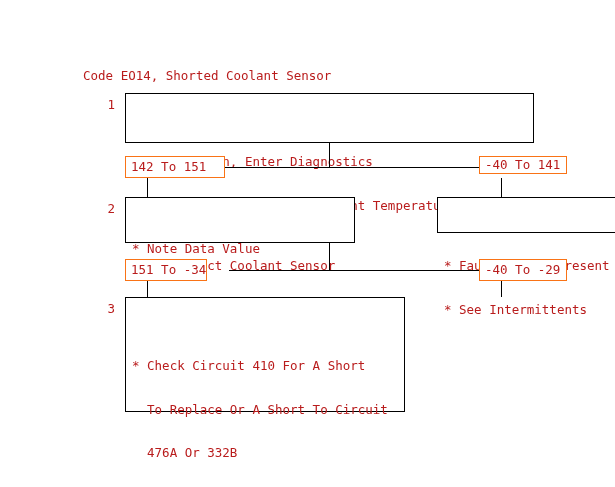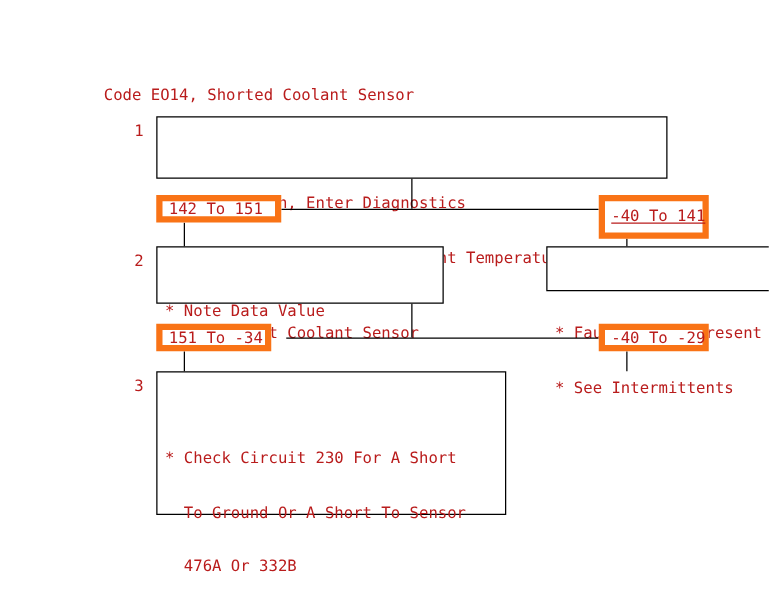--- a/index.html
+++ b/index.html
@@ -35,21 +35,21 @@
     border: 1px solid #000000;
     background: #ffffff;
     box-sizing: border-box;
     font-size: 12.5px;
     line-height: 14.5px;
     white-space: pre;
     padding: 3px 5px 3px 6px;
   }
   .range-box {
     position: absolute;
-    border: 5px solid #f97316;
+    border: 1px solid #f97316;
     background: #ffffff;
     box-sizing: border-box;
     font-size: 12.5px;
     line-height: 14.5px;
     white-space: pre;
     display: flex;
     align-items: center;
     padding-left: 5px;
     z-index: 3;
   }
@@ -101,21 +101,21 @@
       <span class="bline">* Note Data Value</span>
     </span>
   </div>
 
   <div class="vline" style="left:282px; top:143px; height:24px;"></div>
 
   <div class="hline" style="left:178px; top:167px; width:254px;"></div>
 
   <div class="range-box" id="tier1-left" style="left:78px; top:156px; width:100px; height:22px;">142 To 151</div>
 
-  <div class="range-box" id="tier1-right" style="left:432px; top:156px; width:88px; height:35px;text-decoration:underline;">-40 To 141</div>
+  <div class="range-box" id="tier1-right" style="left:432px; top:156px; width:88px; height:18px;">-40 To 141</div>
 
   <div class="vline" style="left:100px; top:178px; height:19px;"></div>
   <div class="vline" style="left:454px; top:178px; height:19px;"></div>
 
   <div class="step-num" style="left:54px; top:202px;">2</div>
 
   <div class="box" id="step2-box" style="left:78px; top:197px; width:230px; height:46px;">
     <span class="blines">
       <span class="bline">* Disconnect Coolant Sensor</span>
       <span class="bline">  Connector</span>
@@ -127,33 +127,33 @@
     <span class="blines">
       <span class="bline">* Fault Is Not Present</span>
       <span class="bline">* See Intermittents</span>
     </span>
   </div>
 
   <div class="vline" style="left:282px; top:243px; height:27px;"></div>
 
   <div class="hline" style="left:182px; top:270px; width:250px;"></div>
 
-  <div class="range-box" id="tier2-left" style="left:78px; top:259px; width:92px; height:22px;">151 To -34</div>
+  <div class="range-box" id="tier2-left" style="left:78px; top:259px; width:82px; height:22px;">151 To -34</div>
 
   <div class="range-box" id="tier2-right" style="left:432px; top:259px; width:88px; height:22px;">-40 To -29</div>
 
   <div class="vline" style="left:100px; top:281px; height:16px;"></div>
   <div class="vline" style="left:454px; top:281px; height:16px;"></div>
 
   <div class="step-num" style="left:54px; top:302px;">3</div>
 
   <div class="box" id="step3-box" style="left:78px; top:297px; width:280px; height:115px;">
     <span class="blines">
-      <span class="bline">* Check Circuit 230 For A Short</span>
-      <span class="bline">  To Ground Or A Short To Sensor</span>
+      <span class="bline">* Check Circuit 410 For A Short</span>
+      <span class="bline">  To Replace Or A Short To Circuit</span>
       <span class="bline">  476A Or 332B</span>
       
       
       
       
       
     </span>
   </div>
 
 

